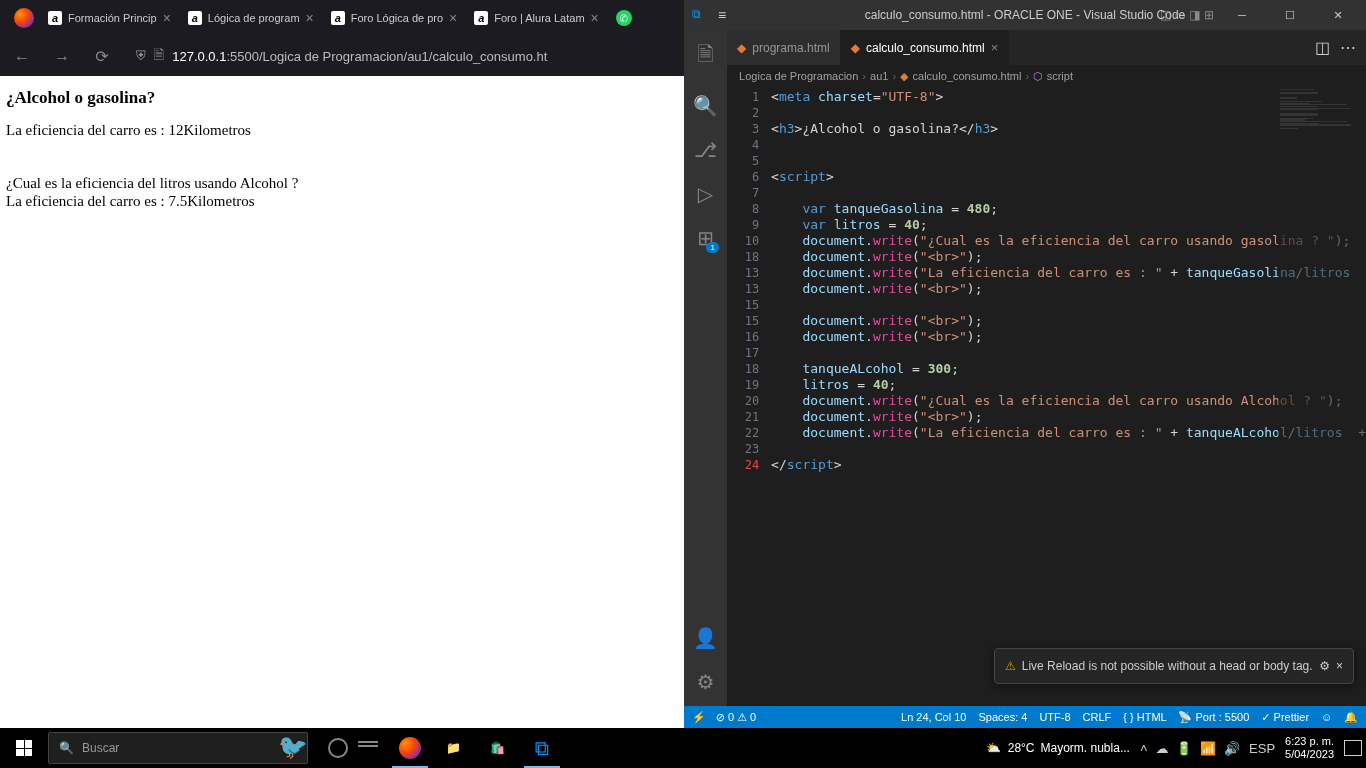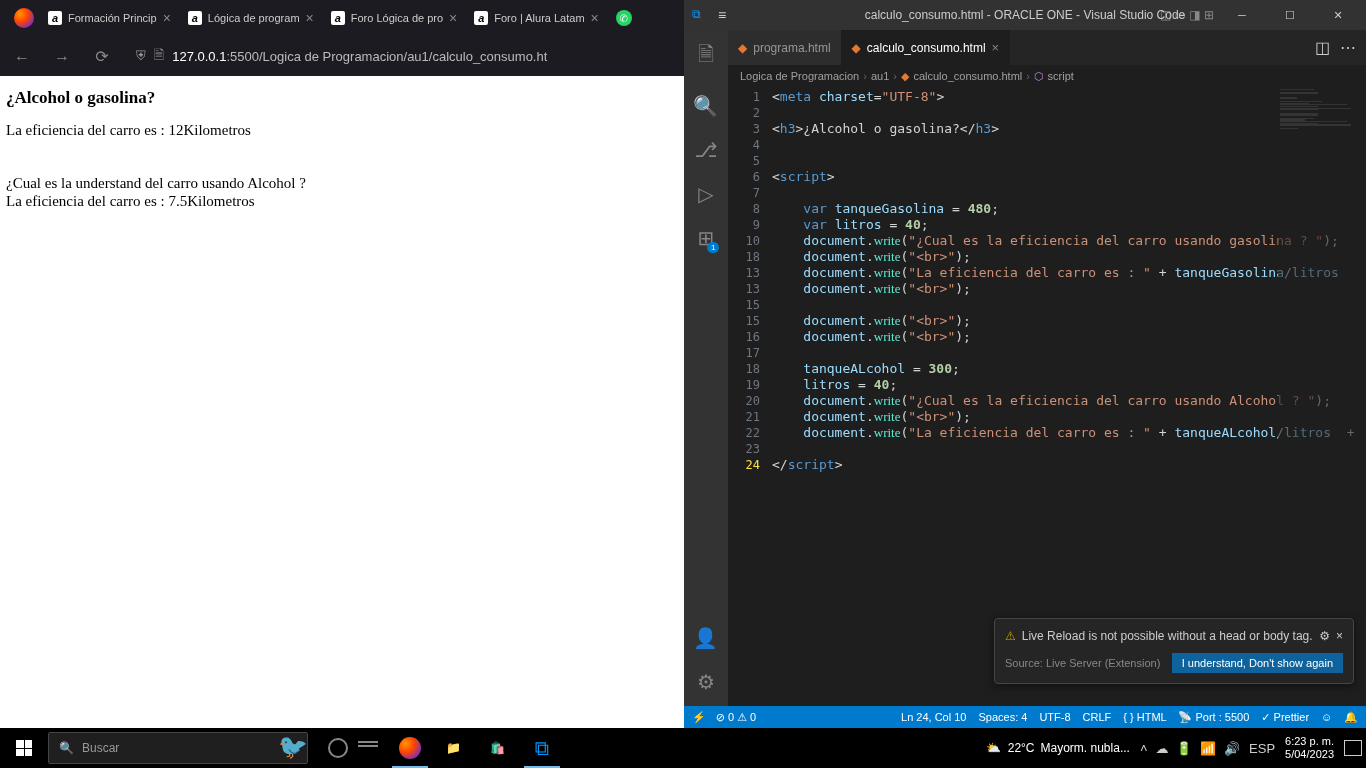--- a/index.html
+++ b/index.html
@@ -51,30 +51,30 @@
 .vs-etab-close { color: #888; font-size: 13px; }
 .vs-tab-right { margin-left: auto; display: flex; align-items: center; gap: 10px; padding-right: 10px; color: #ccc; }
 
 .vs-breadcrumb { height: 22px; display: flex; align-items: center; padding: 0 12px; gap: 4px; font-size: 11px; color: #a0a0a0; background: #1e1e1e; }
 .vs-bc-icon { color: #e37933; }
 .vs-bc-icon2 { color: #b180d7; }
 .vs-bc-sep { color: #666; }
 
 .vs-editor { flex: 1; display: flex; font-family: Consolas, monospace; font-size: 13px; position: relative; overflow: hidden; }
 .vs-gutter { width: 44px; background: #1e1e1e; color: #6e7681; text-align: right; padding-right: 12px; line-height: 16px; padding-top: 2px; font-size: 12px; }
-.vs-gutter .cur { color: #fde047; margin-left: 16px; }
+.vs-gutter .cur { color: #ef4444; margin-left: 16px; }
 .vs-code { flex: 1; color: #d4d4d4; line-height: 16px; padding-top: 2px; white-space: pre; overflow: hidden; }
 .tag { color: #569cd6; }
 .attr { color: #9cdcfe; }
 .str { color: #ce9178; }
 .kw { color: #569cd6; }
 .var { color: #9cdcfe; }
 .num { color: #b5cea8; font-weight: bold; }
 .obj { color: #9cdcfe; }
-.fn { color: #5eead4; font-family: Liberation Serif, serif; }
+.fn { color: #ec4899; }
 .punc { color: #d4d4d4; }
 .op { color: #d4d4d4; }
 
 .vs-minimap { position: absolute; right: 0; top: 0; width: 88px; height: 100%; background: #1e1e1e; opacity: 0.6; padding: 2px; }
 .vs-minimap-line { height: 1.2px; margin-bottom: 0.5px; background: #444; }
 
 .vs-notification { position: absolute; right: 12px; bottom: 22px; width: 360px; background: #252526; border: 1px solid #454545; border-radius: 4px; padding: 10px; font-size: 12px; color: #ccc; box-shadow: 0 2px 8px rgba(0,0,0,0.5); }
 .vs-notif-head { display: flex; align-items: flex-start; gap: 6px; }
 .vs-notif-warn { color: #cca700; }
 .vs-notif-msg { flex: 1; }
@@ -148,21 +148,21 @@
     <div class="ff-url">
       <span class="ff-url-shield">⛨</span>
       <span class="ff-url-doc">🗎</span>
       <span class="ff-url-text"><span class="host">127.0.0.1</span><span>:5500</span><span>/Logica de Programacion/au1/calculo_consumo.ht</span></span>
     </div>
   </div>
   <div class="ff-content">
     <h3>¿Alcohol o gasolina?</h3>
     <p>La eficiencia del carro es : 12Kilometros</p>
     <br><br>
-    <p>¿Cual es la understand del carro usando Alcohol ?</p>
+    <p>¿Cual es la eficiencia del litros usando Alcohol ?</p>
     <p>La eficiencia del carro es : 7.5Kilometros</p>
   </div>
 </div>
 
 <div class="vscode">
   <div class="vs-title">
     <div class="vs-title-left">
       <span class="vs-logo">⧉</span>
       <span class="vs-menu-icon">≡</span>
     </div>
@@ -268,24 +268,20 @@
             <div class="vs-minimap-line" style="width:22%"></div>
         </div>
       </div>
       <div class="vs-notification">
         <div class="vs-notif-head">
           <span class="vs-notif-warn">⚠</span>
           <span class="vs-notif-msg">Live Reload is not possible without a head or body tag.</span>
           <span class="vs-notif-gear">⚙</span>
           <span class="vs-notif-close">×</span>
         </div>
-        <div class="vs-notif-foot">
-          <span class="vs-notif-src">Source: Live Server (Extension)</span>
-          <button class="vs-notif-btn">I understand, Don't show again</button>
-        </div>
       </div>
     </div>
   </div>
   <div class="vs-status">
     <div class="vs-status-left">
       <span>⚡</span>
       <span>⊘ <span>0</span> ⚠ <span>0</span></span>
     </div>
     <div class="vs-status-right">
       <span>Ln 24, Col 10</span>
@@ -324,21 +320,21 @@
       <div class="ff-logo" style="width:22px;height:22px"></div>
     </div>
   <div class="tb-app">📁</div>
   <div class="tb-app">🛍️</div>
   <div class="tb-app active">
       <span style="color:#0098ff;font-size:20px">⧉</span>
     </div>
   <div class="tb-right">
     <div class="tb-weather">
       <span>⛅</span>
-      <span>22°C</span>
+      <span>28°C</span>
       <span>Mayorm. nubla...</span>
     </div>
     <div class="tb-tray">
       <span>˄</span>
       <span>☁</span>
       <span>🔋</span>
       <span>📶</span>
       <span>🔊</span>
       <span>ESP</span>
     </div>

